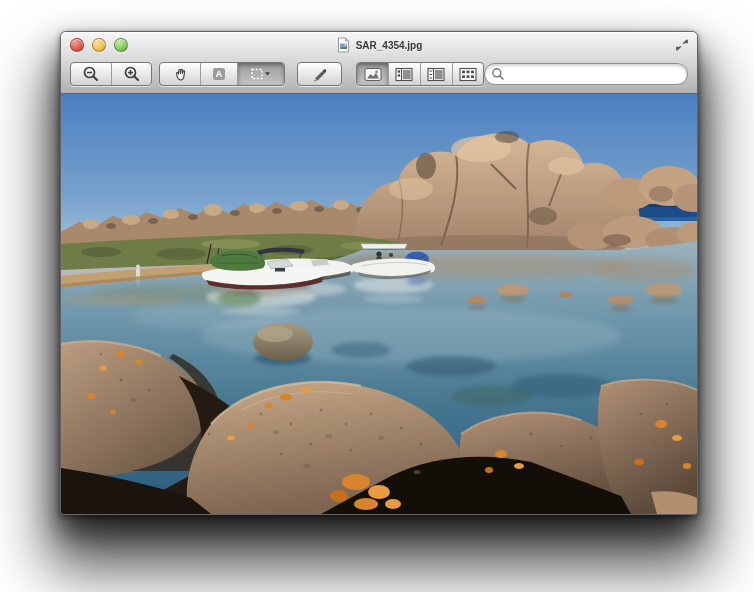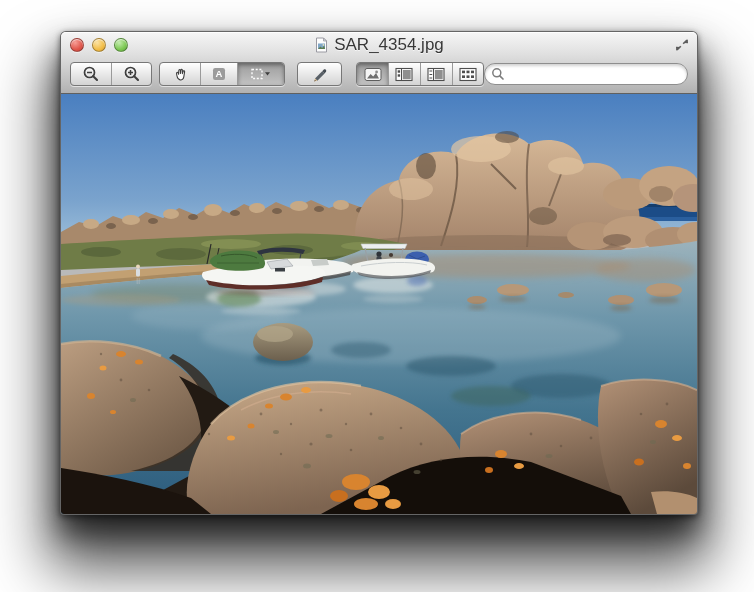--- a/index.html
+++ b/index.html
@@ -13,21 +13,21 @@
           background:linear-gradient(#f6f6f6,#e0e0e0 36%,#c7c7c7 70%,#b1b1b1);
           border-bottom:1px solid #606060;box-shadow:inset 0 1px 0 rgba(255,255,255,.85);}
   .titlebar{height:23px;position:relative;display:flex;align-items:center;justify-content:center;}
   .lights{position:absolute;left:9px;top:6px;display:flex;gap:8px;}
   .light{width:12px;height:12px;border-radius:50%;border:1px solid rgba(0,0,0,.3);
          box-shadow:inset 0 1px 1px rgba(255,255,255,.7),0 1px 0 rgba(255,255,255,.5);cursor:default;}
   .light.red{background:radial-gradient(circle at 35% 30%, #f79e96, #e0564b 60%, #c44237);}
   .light.yellow{background:radial-gradient(circle at 35% 30%, #fbe2a2, #f2bd47 60%, #d79c2d);}
   .light.green{background:radial-gradient(circle at 35% 30%, #c4ecae, #7cc852 60%, #5da43c);}
   .title-wrap{display:flex;align-items:center;gap:5px;margin-top:3px;}
-  .title-text{font-size:17px;font-weight:normal;color:#383838;text-shadow:0 1px 0 rgba(255,255,255,.65);}
+  .title-text{font-size:10px;font-weight:bold;color:#383838;text-shadow:0 1px 0 rgba(255,255,255,.65);}
   .fullscreen{position:absolute;right:6px;top:4px;width:18px;height:18px;display:flex;
               align-items:center;justify-content:center;cursor:default;}
   .toolbar{height:38px;display:flex;align-items:center;padding:0 9px;}
   .group{display:flex;border:1px solid #777;border-radius:4px;overflow:hidden;
          background:linear-gradient(#ffffff,#d3d3d3);
          box-shadow:0 1px 0 rgba(255,255,255,.6);}
   .seg{width:40px;height:22px;display:flex;align-items:center;justify-content:center;
        border-left:1px solid #9a9a9a;background:transparent;cursor:default;}
   .seg:first-child{border-left:none;}
   .seg.pressed{background:linear-gradient(#9c9c9c,#c3c3c3);

